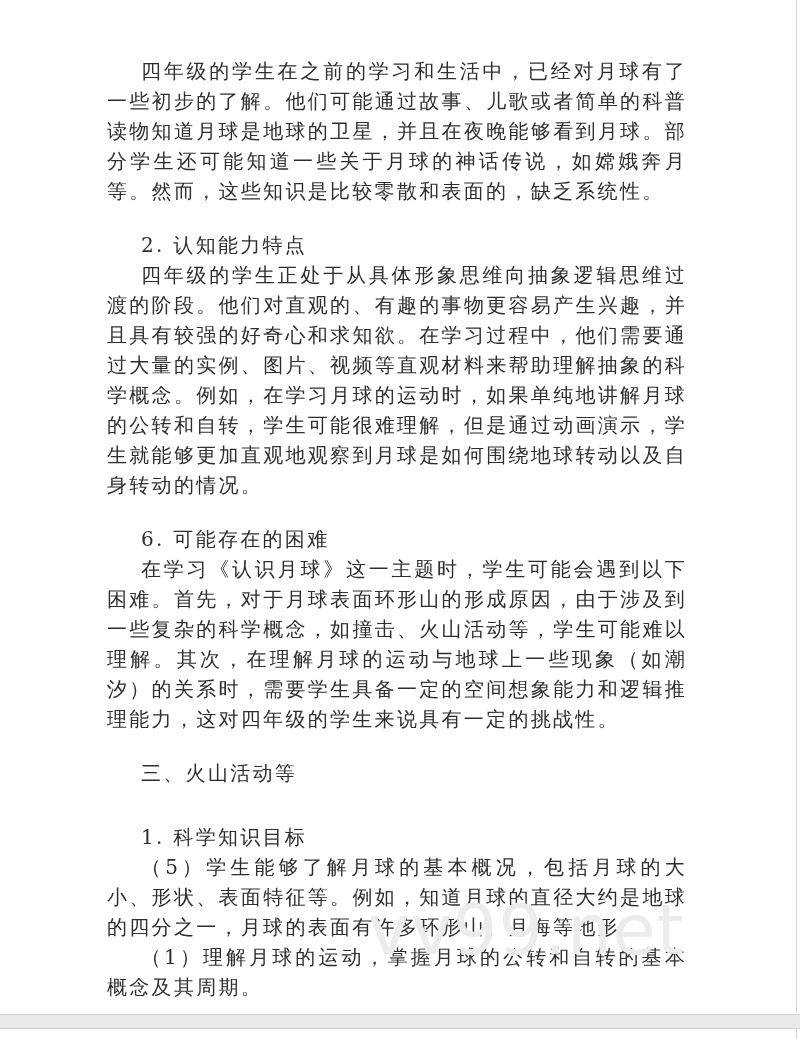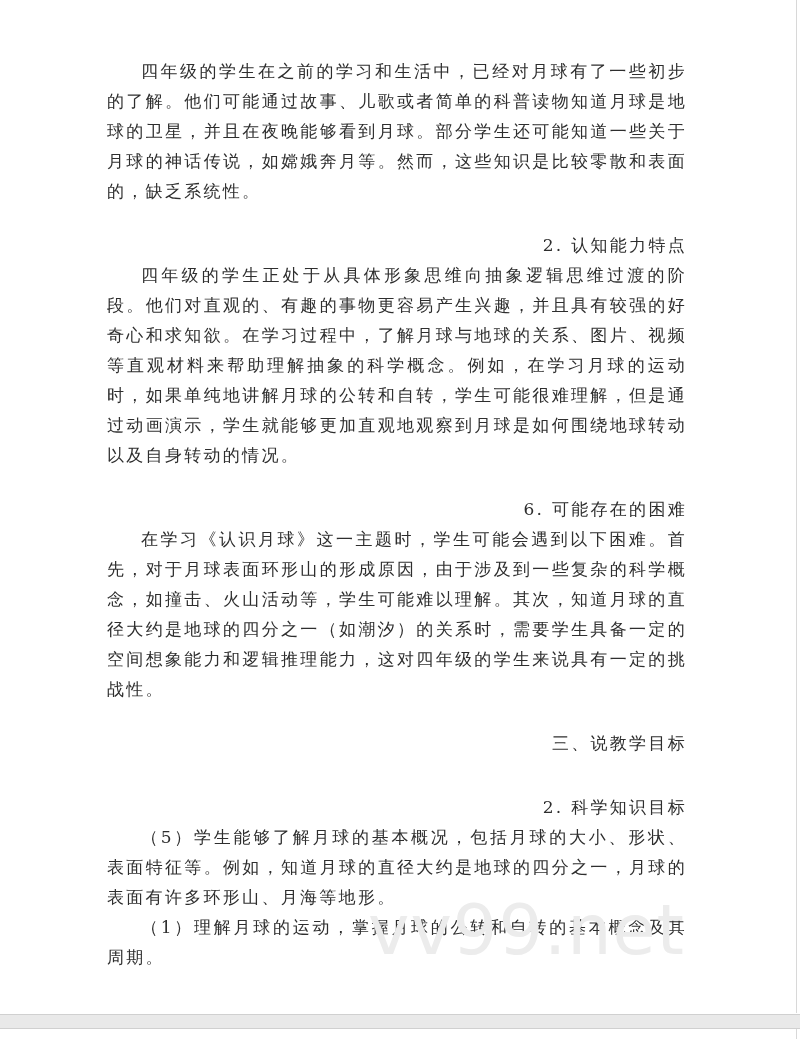--- a/index.html
+++ b/index.html
@@ -18,49 +18,49 @@
     position:absolute; left:0; top:1014px; width:800px; height:13px;
     background:#e9e9e9;
     border-top:1px solid #d0d0d0; border-bottom:1px solid #d0d0d0;
   }
   .page2 {
     position:absolute; left:0; top:1029px; width:796px; height:10px;
     background:#ffffff; border-right:1px solid #d8d8d8;
   }
   .content {
     position:absolute; left:107px; top:56px; width:580px;
-    font-size:17px; line-height:30px; letter-spacing:2.3px;
+    font-size:20px; line-height:30px; letter-spacing:2.3px;
   }
   .p { text-indent:34px; margin:0; text-align:justify; }
-  .h { margin:0; padding-left:34px;text-align:right; }
+  .h { margin:0; padding-left:34px; }
   .gap1 { height:24px; }
   .gap2 { height:24px; }
   .gap3 { height:34px; }
   .watermark {
     position:absolute; left:368px; top:895px;
     font-family:"DejaVu Sans", sans-serif; font-weight:normal;
     font-size:70px; letter-spacing:1px; color:#ececec;
     line-height:1;
   }
 </style>
 </head>
 <body>
 
 <div class="page">
   <div class="content">
     <p class="p">四年级的学生在之前的学习和生活中，已经对月球有了一些初步的了解。他们可能通过故事、儿歌或者简单的科普读物知道月球是地球的卫星，并且在夜晚能够看到月球。部分学生还可能知道一些关于月球的神话传说，如嫦娥奔月等。然而，这些知识是比较零散和表面的，缺乏系统性。</p>
     <div class="gap1"></div>
     <p class="h">2. 认知能力特点</p>
-    <p class="p">四年级的学生正处于从具体形象思维向抽象逻辑思维过渡的阶段。他们对直观的、有趣的事物更容易产生兴趣，并且具有较强的好奇心和求知欲。在学习过程中，了解月球与地球的关系、图片、视频等直观材料来帮助理解抽象的科学概念。例如，在学习月球的运动时，如果单纯地讲解月球的公转和自转，学生可能很难理解，但是通过动画演示，学生就能够更加直观地观察到月球是如何围绕地球转动以及自身转动的情况。</p>
+    <p class="p">四年级的学生正处于从具体形象思维向抽象逻辑思维过渡的阶段。他们对直观的、有趣的事物更容易产生兴趣，并且具有较强的好奇心和求知欲。在学习过程中，他们需要通过大量的实例、图片、视频等直观材料来帮助理解抽象的科学概念。例如，在学习月球的运动时，如果单纯地讲解月球的公转和自转，学生可能很难理解，但是通过动画演示，学生就能够更加直观地观察到月球是如何围绕地球转动以及自身转动的情况。</p>
     <div class="gap1"></div>
     <p class="h">6. 可能存在的困难</p>
-    <p class="p">在学习《认识月球》这一主题时，学生可能会遇到以下困难。首先，对于月球表面环形山的形成原因，由于涉及到一些复杂的科学概念，如撞击、火山活动等，学生可能难以理解。其次，知道月球的直径大约是地球的四分之一（如潮汐）的关系时，需要学生具备一定的空间想象能力和逻辑推理能力，这对四年级的学生来说具有一定的挑战性。</p>
+    <p class="p">在学习《认识月球》这一主题时，学生可能会遇到以下困难。首先，对于月球表面环形山的形成原因，由于涉及到一些复杂的科学概念，如撞击、火山活动等，学生可能难以理解。其次，在理解月球的运动与地球上一些现象（如潮汐）的关系时，需要学生具备一定的空间想象能力和逻辑推理能力，这对四年级的学生来说具有一定的挑战性。</p>
     <div class="gap2"></div>
-    <p class="h">三、说教学目标</p>
+    <p class="h">三、火山活动等</p>
     <div class="gap3"></div>
-    <p class="h">2. 科学知识目标</p>
+    <p class="h">1. 科学知识目标</p>
     <p class="p">（5）学生能够了解月球的基本概况，包括月球的大小、形状、表面特征等。例如，知道月球的直径大约是地球的四分之一，月球的表面有许多环形山、月海等地形。</p>
     <p class="p">（1）理解月球的运动，掌握月球的公转和自转的基本概念及其周期。</p>
   </div>
   <div class="watermark">vv99.net</div>
 </div>
 <div class="page-gap"></div>
 <div class="page2"></div>
 
 </body></html>

